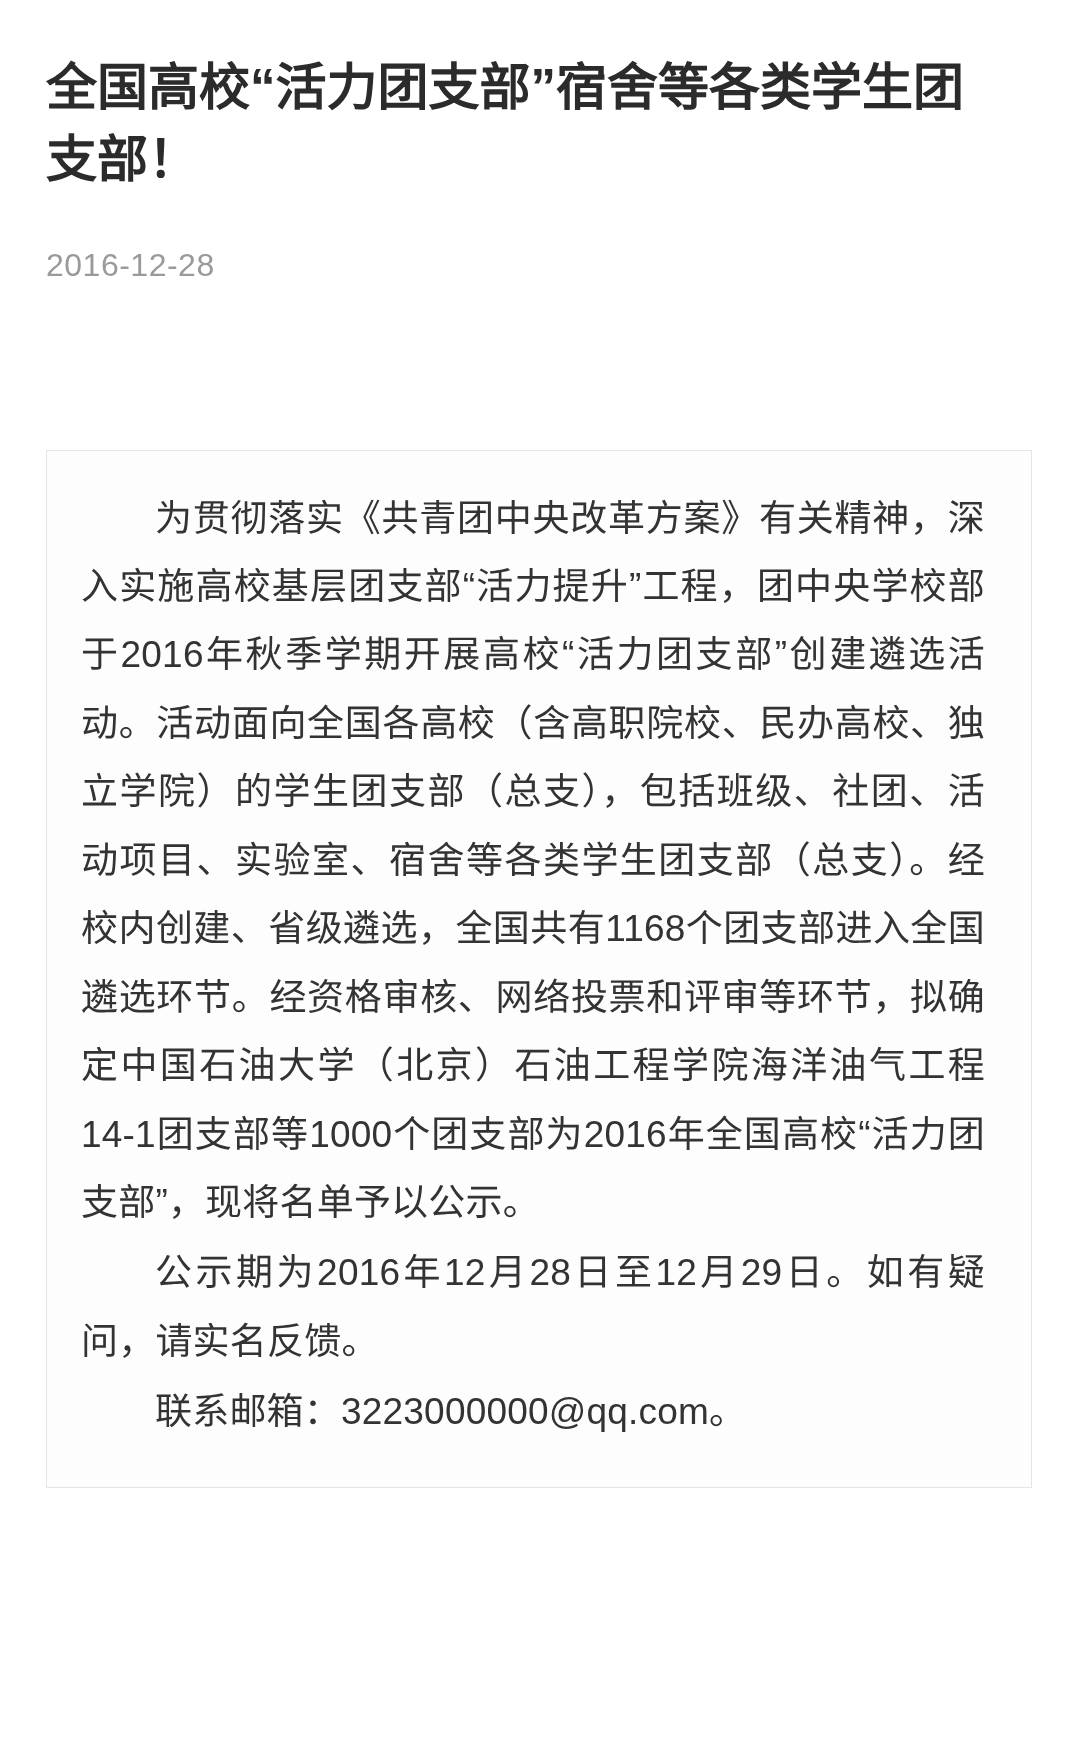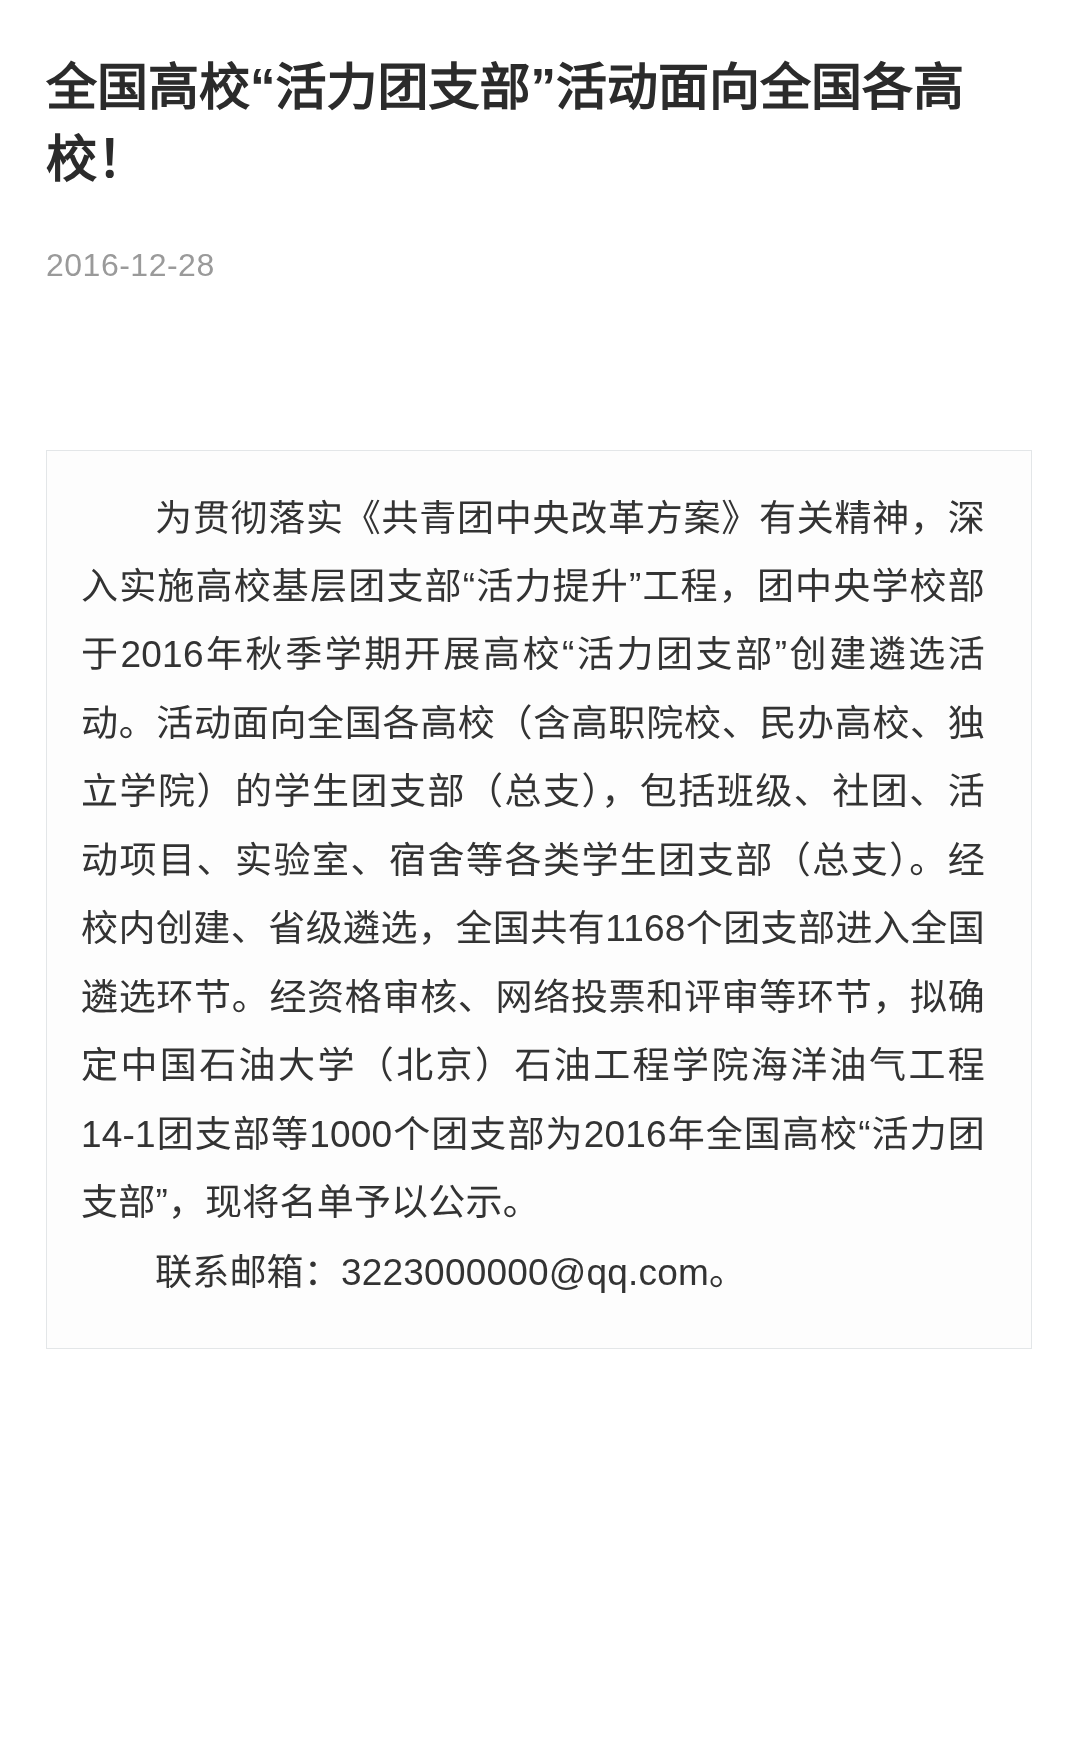--- a/index.html
+++ b/index.html
@@ -72,26 +72,27 @@
   }
   .indent {
     text-indent: 2em;
   }
 </style>
 </head>
 <body>
 
 <div class="page">
 
-  <h1 class="article-title">全国高校“活力团支部”活动面向全国各高校！</h1>
+  <h1 class="article-title">全国高校“活力团支部”宿舍等各类学生团支部！</h1>
 
   <div class="meta-row">
     <span class="meta-date">2016-12-28</span>
   </div>
 
   <div class="spacer"></div>
 
   <div class="content-card">
     <p class="para indent">为贯彻落实《共青团中央改革方案》有关精神，深入实施高校基层团支部“活力提升”工程，团中央学校部于2016年秋季学期开展高校“活力团支部”创建遴选活动。活动面向全国各高校（含高职院校、民办高校、独立学院）的学生团支部（总支），包括班级、社团、活动项目、实验室、宿舍等各类学生团支部（总支）。经校内创建、省级遴选，全国共有1168个团支部进入全国遴选环节。经资格审核、网络投票和评审等环节，拟确定中国石油大学（北京）石油工程学院海洋油气工程14-1团支部等1000个团支部为2016年全国高校“活力团支部”，现将名单予以公示。</p>
+    <p class="para indent">公示期为2016年12月28日至12月29日。如有疑问，请实名反馈。</p>
     <p class="para indent">联系邮箱：3223000000@qq.com。</p>
   </div>
 
 </div>
 
 </body></html>

